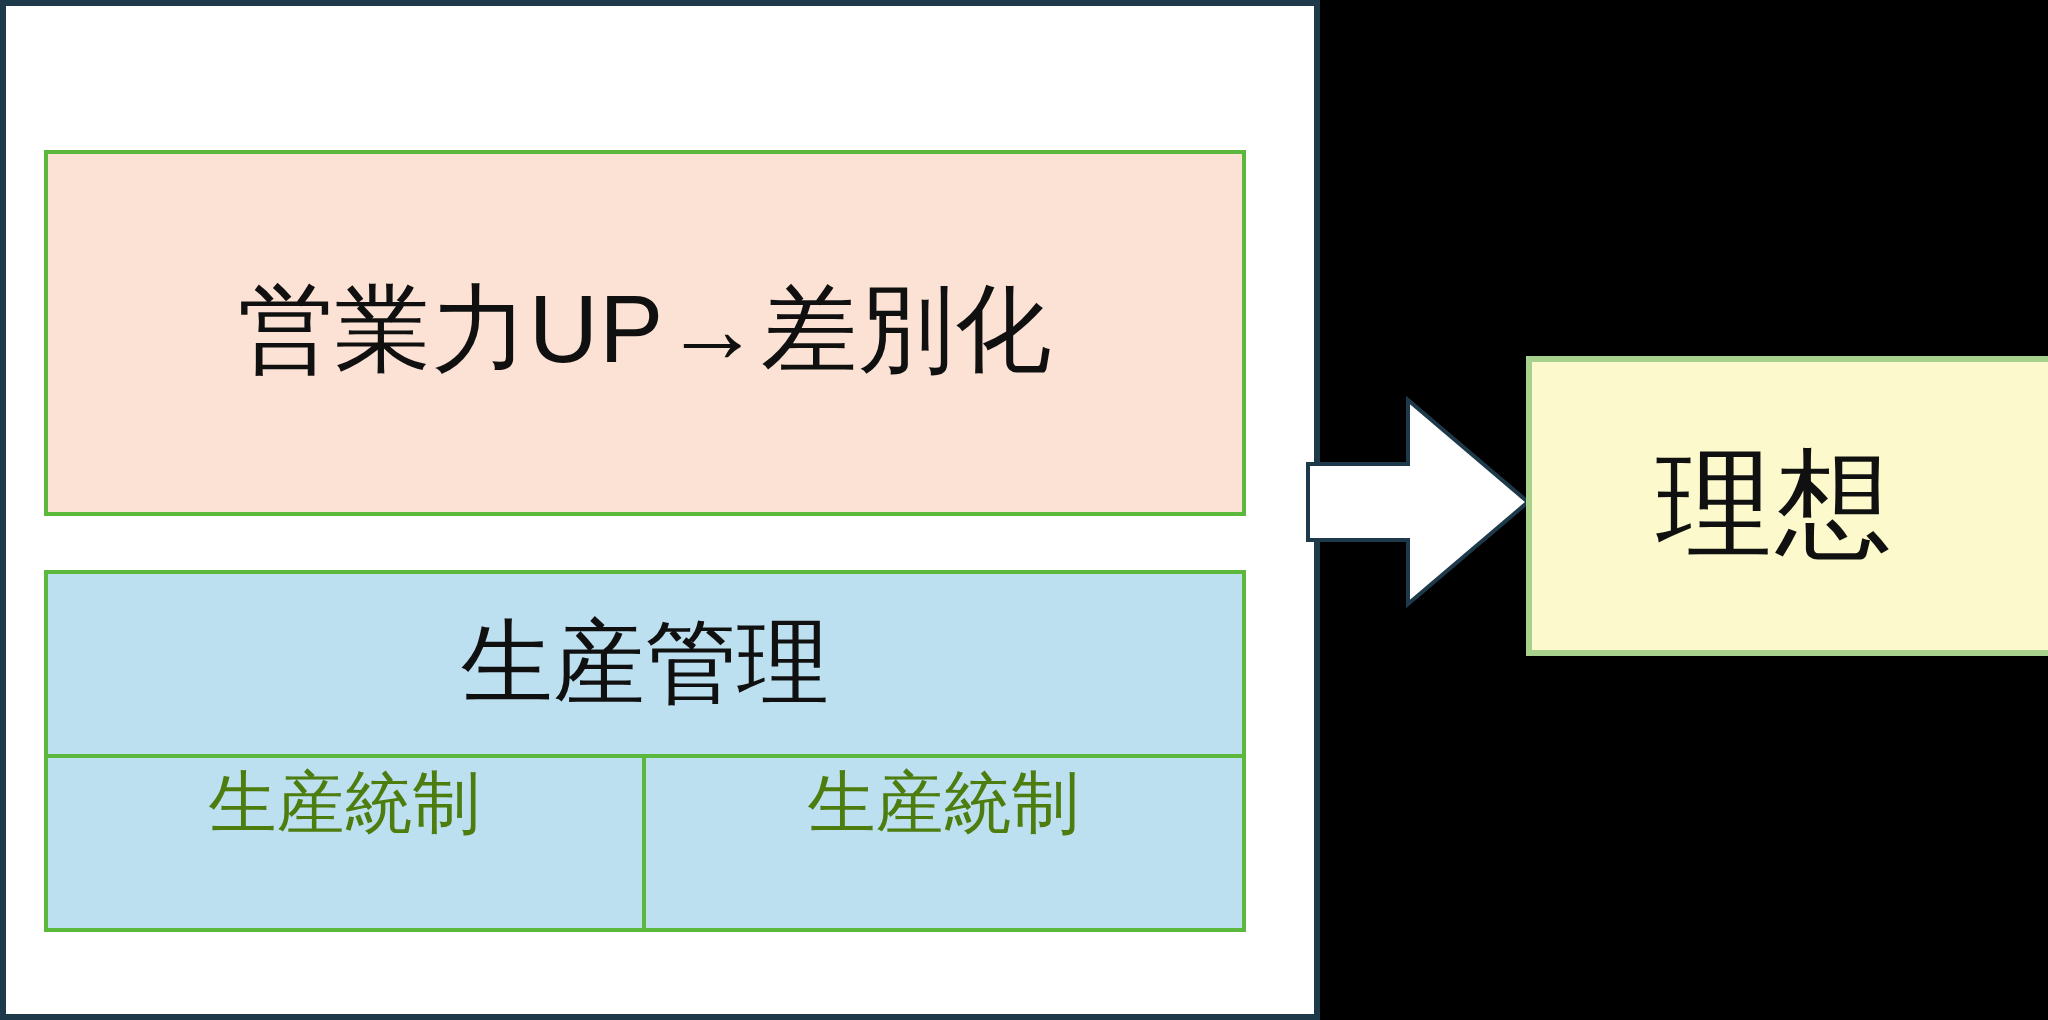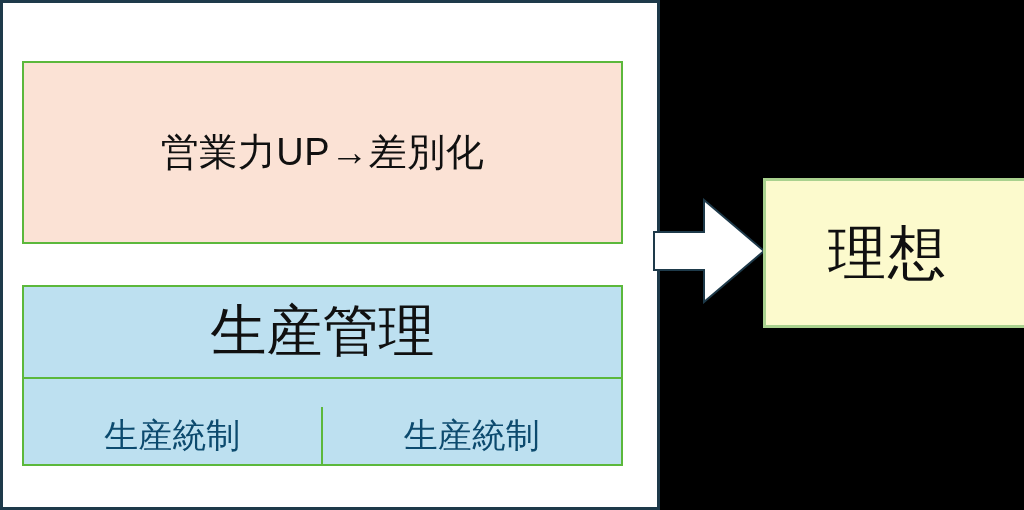--- a/index.html
+++ b/index.html
@@ -36,26 +36,26 @@
     align-items: center;
     justify-content: center;
     color: #101010;
     line-height: 1.1;
     white-space: nowrap;
   }
 
   
   #sales-box {
     left: 19px;
-    top: 58px;
+    top: 72px;
     width: 601px;
     height: 183px;
     background: #fbe2d5;
     border: 2px solid #5cb83c;
-    font-size: 38px;
+    font-size: 48px;
     letter-spacing: 0.5px;
   }
 
   
   #production-group {
     position: absolute;
     left: 19px;
     top: 282px;
     width: 601px;
     height: 181px;
@@ -67,40 +67,38 @@
   }
   #production-header {
     position: relative;
     height: 92px;
     flex: 0 0 92px;
     box-sizing: border-box;
     border-bottom: 2px solid #5cb83c;
     display: flex;
     align-items: center;
     justify-content: center;
-    font-size: 56px;
+    font-size: 46px;
     color: #101010;
     white-space: nowrap;
   }
   #production-subrow {
     position: relative;
     flex: 1 1 auto;
     display: flex;
     box-sizing: border-box;
   }
   .subcell {
     flex: 1 1 50%;
     box-sizing: border-box;
     display: flex;
-    align-items: center;
     justify-content: center;
     font-size: 34px;
-    color: #0c4a6e;
+    color: #4d7c0f;
     white-space: nowrap;
-    margin-top: 28px;
   }
   #subcell-left {
     border-right: 2px solid #5cb83c;
   }
 
   
   #flow-arrow {
     position: absolute;
     left: 652px;
     top: 198px;

